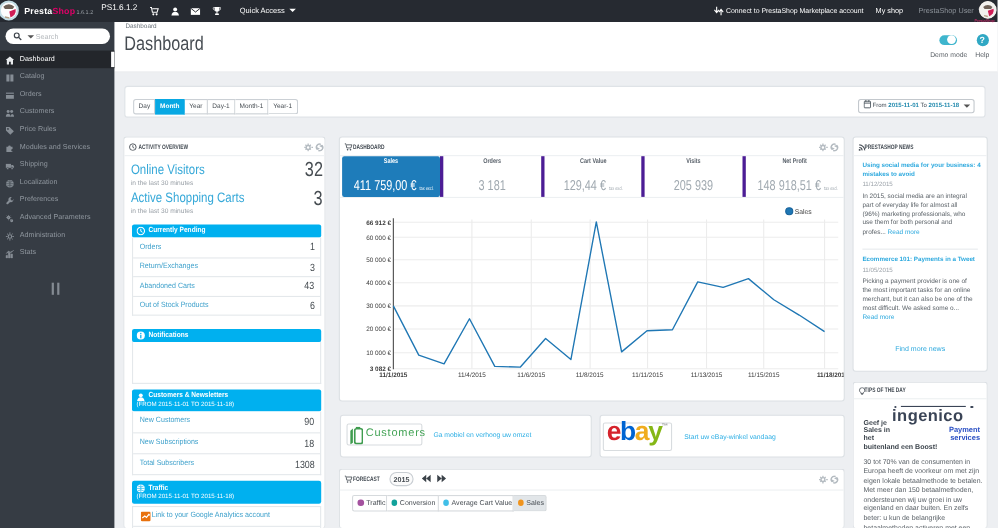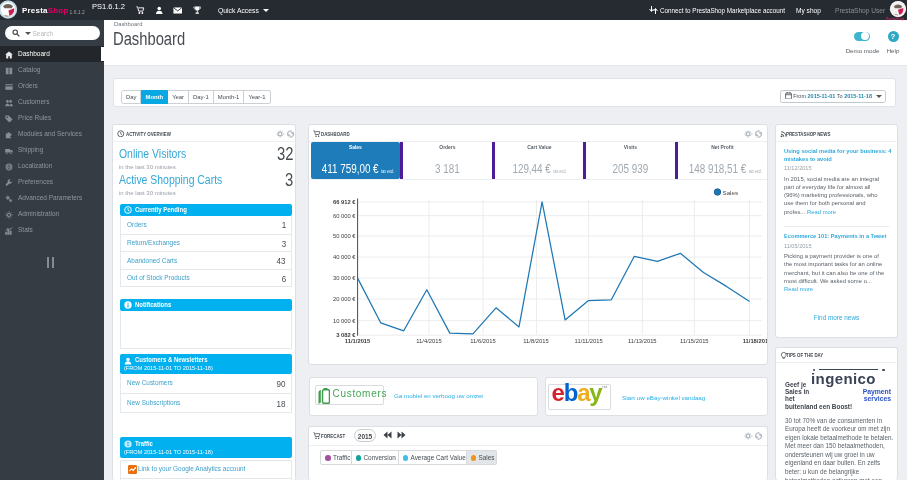--- a/index.html
+++ b/index.html
@@ -217,20 +217,24 @@
     <div class="sub">(FROM 2015-11-01 TO 2015-11-18)</div>
   </div>
   <div class="dtable" style="top:248.5px">
     <div class="drow" style="height:19.1px">
         <span class="dl" style="top:5.8px">New Customers</span>
         <span class="dv" style="top:4.5px">90</span>
       </div>
     <div class="drow" style="height:19.1px">
         <span class="dl" style="top:5.8px">New Subscriptions</span>
         <span class="dv" style="top:4.5px">18</span>
+      </div>
+    <div class="drow" style="height:19.1px">
+        <span class="dl" style="top:5.8px">Total Subscribers</span>
+        <span class="dv" style="top:4.5px">1308</span>
       </div>
   </div>
 
   <div class="bluebar" style="top:312px;height:20.9px">
     <svg width="8" height="8" viewBox="0 0 10 10" style="top:3px">
         <circle cx="5" cy="5" r="4.5" fill="#fff"></circle>
         <path d="M0.5 5 h9 M5 0.5 v9 M1.6 2.2 q3.4 2.2 6.8 0 M1.6 7.8 q3.4-2.2 6.8 0" stroke="#00b0ef" stroke-width="0.7" fill="none"></path>
       </svg>
     <div class="t">Traffic</div>
     <div class="sub">(FROM 2015-11-01 TO 2015-11-18)</div>

